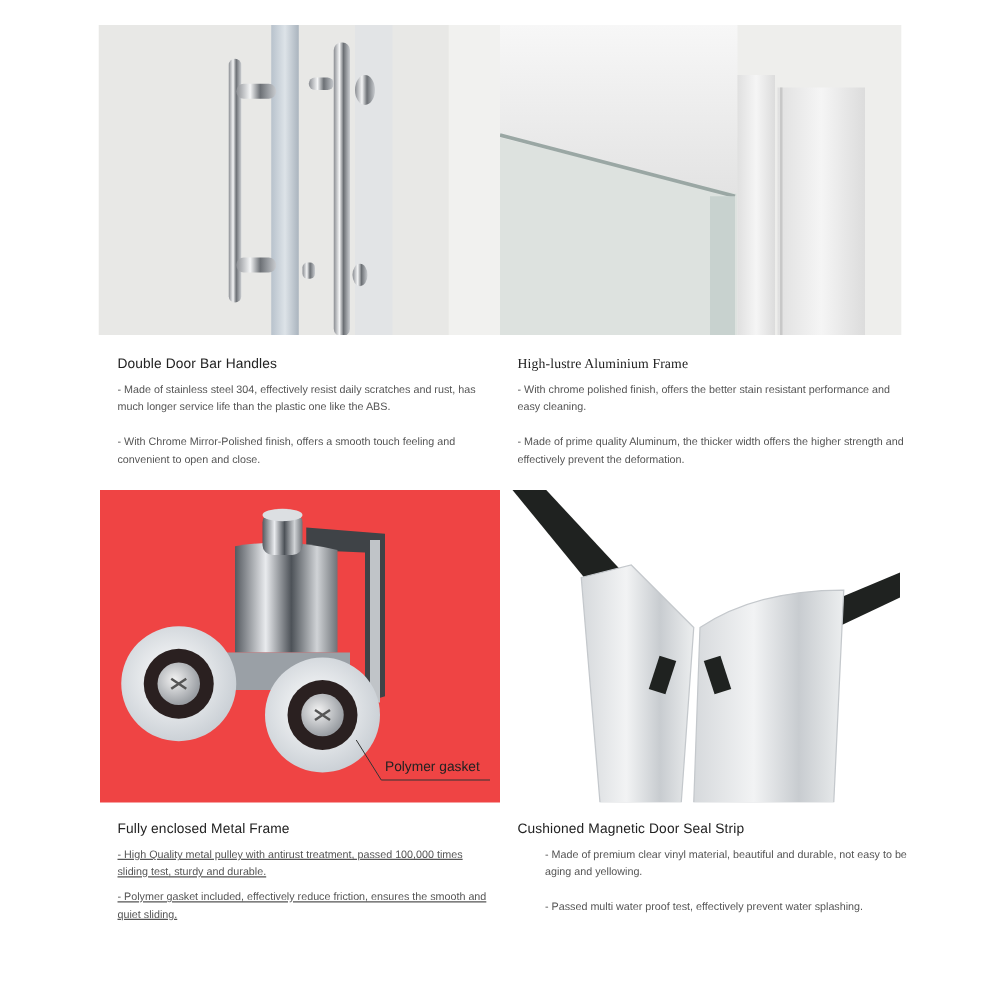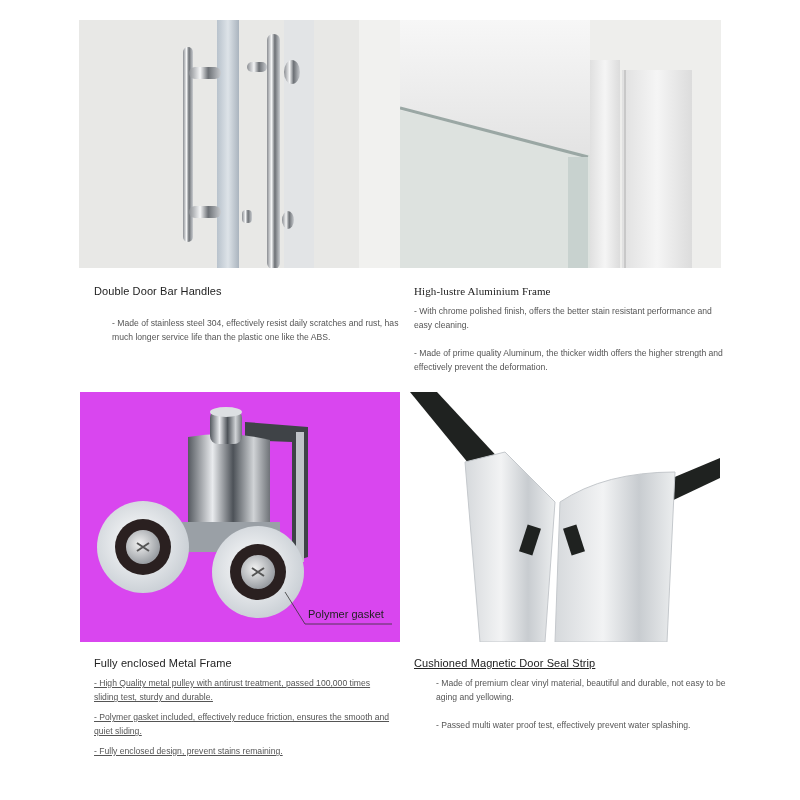--- a/index.html
+++ b/index.html
@@ -9,29 +9,29 @@
   .photo { position: absolute; overflow: hidden; }
   #photo-handles { left: 79px; top: 20px; width: 321px; height: 248px; background: linear-gradient(90deg, #e6e6e4 0%, #ececea 40%, #e4e5e5 60%, #eeeeec 100%); }
   #photo-frame { left: 400px; top: 20px; width: 321px; height: 248px; background: #e9eae8; }
 
   .card-title { position: absolute; font-size: 11px; color: #222; letter-spacing: 0.1px; }
   .card-text { position: absolute; font-size: 8.6px; line-height: 14px; color: #555; }
   .card-text p { margin-bottom: 14px; }
   .card-text p.tight { margin-bottom: 6px; }
 
   #title-1 { left: 94px; top: 285px; }
-  #text-1 { left: 94px; top: 316px; width: 300px; margin-left: 18px; }
+  #text-1 { left: 94px; top: 304px; width: 300px; }
   #title-2 { left: 414px; top: 285px; font-family: Liberation Serif, serif; }
   #text-2 { left: 414px; top: 304px; width: 310px; }
   #title-3 { left: 94px; top: 657px; }
   #text-3 { left: 94px; top: 676px; width: 300px; text-decoration: underline; }
-  #title-4 { left: 414px; top: 657px; text-decoration: underline; }
+  #title-4 { left: 414px; top: 657px; }
   #text-4 { left: 436px; top: 676px; width: 310px; }
 
-  #photo-pulley { left: 80px; top: 392px; width: 320px; height: 250px; background: #d946ef; }
+  #photo-pulley { left: 80px; top: 392px; width: 320px; height: 250px; background: #ef4444; }
   #photo-seal { left: 405px; top: 392px; width: 320px; height: 250px; background: #fff; }
 
   .callout-label { position: absolute; font-size: 11px; color: #222; }
 </style>
 </head>
 <body>
 
 <div id="photo-handles" class="photo">
   <svg width="321" height="248" viewBox="0 0 321 248">
     <defs>
@@ -84,20 +84,21 @@
     <rect x="168" y="137" width="20" height="111" fill="#c8d2cf"></rect>
     <rect x="190" y="40" width="30" height="208" fill="url(#post)"></rect>
     <rect x="222" y="50" width="70" height="198" fill="url(#post)"></rect>
     <line x1="225" y1="50" x2="225" y2="248" stroke="#c8c8c8" stroke-width="2"></line>
   </svg>
 </div>
 
 <div id="title-1" class="card-title">Double Door Bar Handles</div>
 <div id="text-1" class="card-text">
   <p>- Made of stainless steel 304, effectively resist daily scratches and rust, has much longer service life than the plastic one like the ABS.</p>
+  <p>- With Chrome Mirror-Polished finish, offers a smooth touch feeling and convenient to open and close.</p>
 </div>
 
 <div id="title-2" class="card-title">High-lustre Aluminium Frame</div>
 <div id="text-2" class="card-text">
   <p>- With chrome polished finish, offers the better stain resistant performance and easy cleaning.</p>
   <p>- Made of prime quality Aluminum, the thicker width offers the higher strength and effectively prevent the deformation.</p>
 </div>
 
 <div id="photo-pulley" class="photo">
   <svg width="320" height="250" viewBox="0 0 320 250">
@@ -163,20 +164,19 @@
 
     <path d="M155 110 Q200 80 270 80 L262 250 L150 250 Z" fill="url(#vinyl)" stroke="#c4c8cc" stroke-width="1"></path>
     <rect x="162" y="134" width="14" height="28" fill="#1f2220" transform="rotate(-18 169 148)"></rect>
   </svg>
 </div>
 
 <div id="title-3" class="card-title">Fully enclosed Metal Frame</div>
 <div id="text-3" class="card-text">
   <p class="tight">- High Quality metal pulley with antirust treatment, passed 100,000 times sliding test, sturdy and durable.</p>
   <p class="tight">- Polymer gasket included, effectively reduce friction, ensures the smooth and quiet sliding.</p>
-  <p class="tight">- Fully enclosed design, prevent stains remaining.</p>
 </div>
 
 <div id="title-4" class="card-title">Cushioned Magnetic Door Seal Strip</div>
 <div id="text-4" class="card-text">
   <p>- Made of premium clear vinyl material, beautiful and durable, not easy to be aging and yellowing.</p>
   <p>- Passed multi water proof test, effectively prevent water splashing.</p>
 </div>
 
 </body></html>

